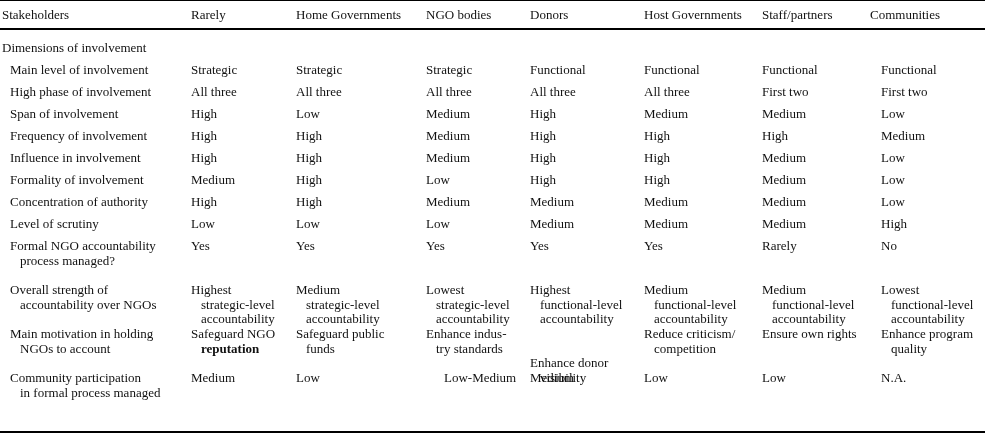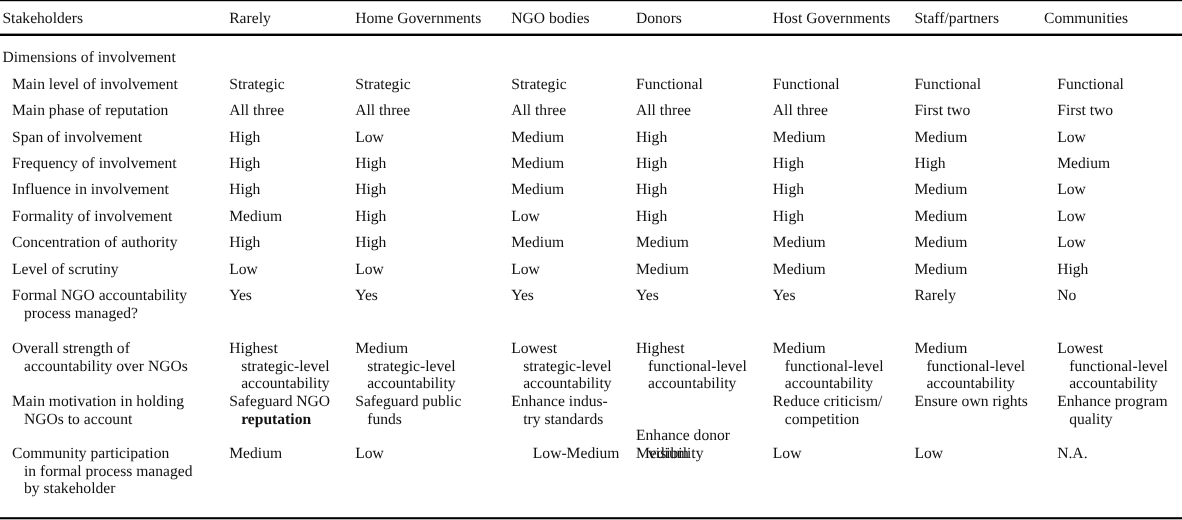--- a/index.html
+++ b/index.html
@@ -48,21 +48,21 @@
       <div class="cell" style="left: 644px; top: 63px;">
         <span style="display: block;">Functional</span>
       </div>
       <div class="cell" style="left: 762px; top: 63px;">
         <span style="display: block;">Functional</span>
       </div>
       <div class="cell" style="left: 881px; top: 63px;">
         <span style="display: block;">Functional</span>
       </div>
       <div class="cell" style="left: 10px; top: 85px;">
-        <span style="display: block;">Main phase of reputation</span>
+        <span style="display: block;">High phase of involvement</span>
       </div>
       <div class="cell" style="left: 191px; top: 85px;">
         <span style="display: block;">All three</span>
       </div>
       <div class="cell" style="left: 296px; top: 85px;">
         <span style="display: block;">All three</span>
       </div>
       <div class="cell" style="left: 426px; top: 85px;">
         <span style="display: block;">All three</span>
       </div>
@@ -313,21 +313,20 @@
       <div class="cell" style="left: 762px; top: 327px;">
         <span style="display: block;">Ensure own rights</span>
       </div>
       <div class="cell" style="left: 881px; top: 327px;">
         <span style="display: block;">Enhance program</span>
         <span style="display: block; padding-left: 10px;">quality</span>
       </div>
       <div class="cell" style="left: 10px; top: 371px;">
         <span style="display: block;">Community participation</span>
         <span style="display: block; padding-left: 10px;">in formal process managed</span>
-        <span style="display: block; padding-left: 10px;">by stakeholder</span>
       </div>
       <div class="cell" style="left: 191px; top: 371px;">
         <span style="display: block;">Medium</span>
       </div>
       <div class="cell" style="left: 296px; top: 371px;">
         <span style="display: block;">Low</span>
       </div>
       <div class="cell" style="left: 444px; top: 371px;">
         <span style="display: block;">Low-Medium</span>
       </div>

